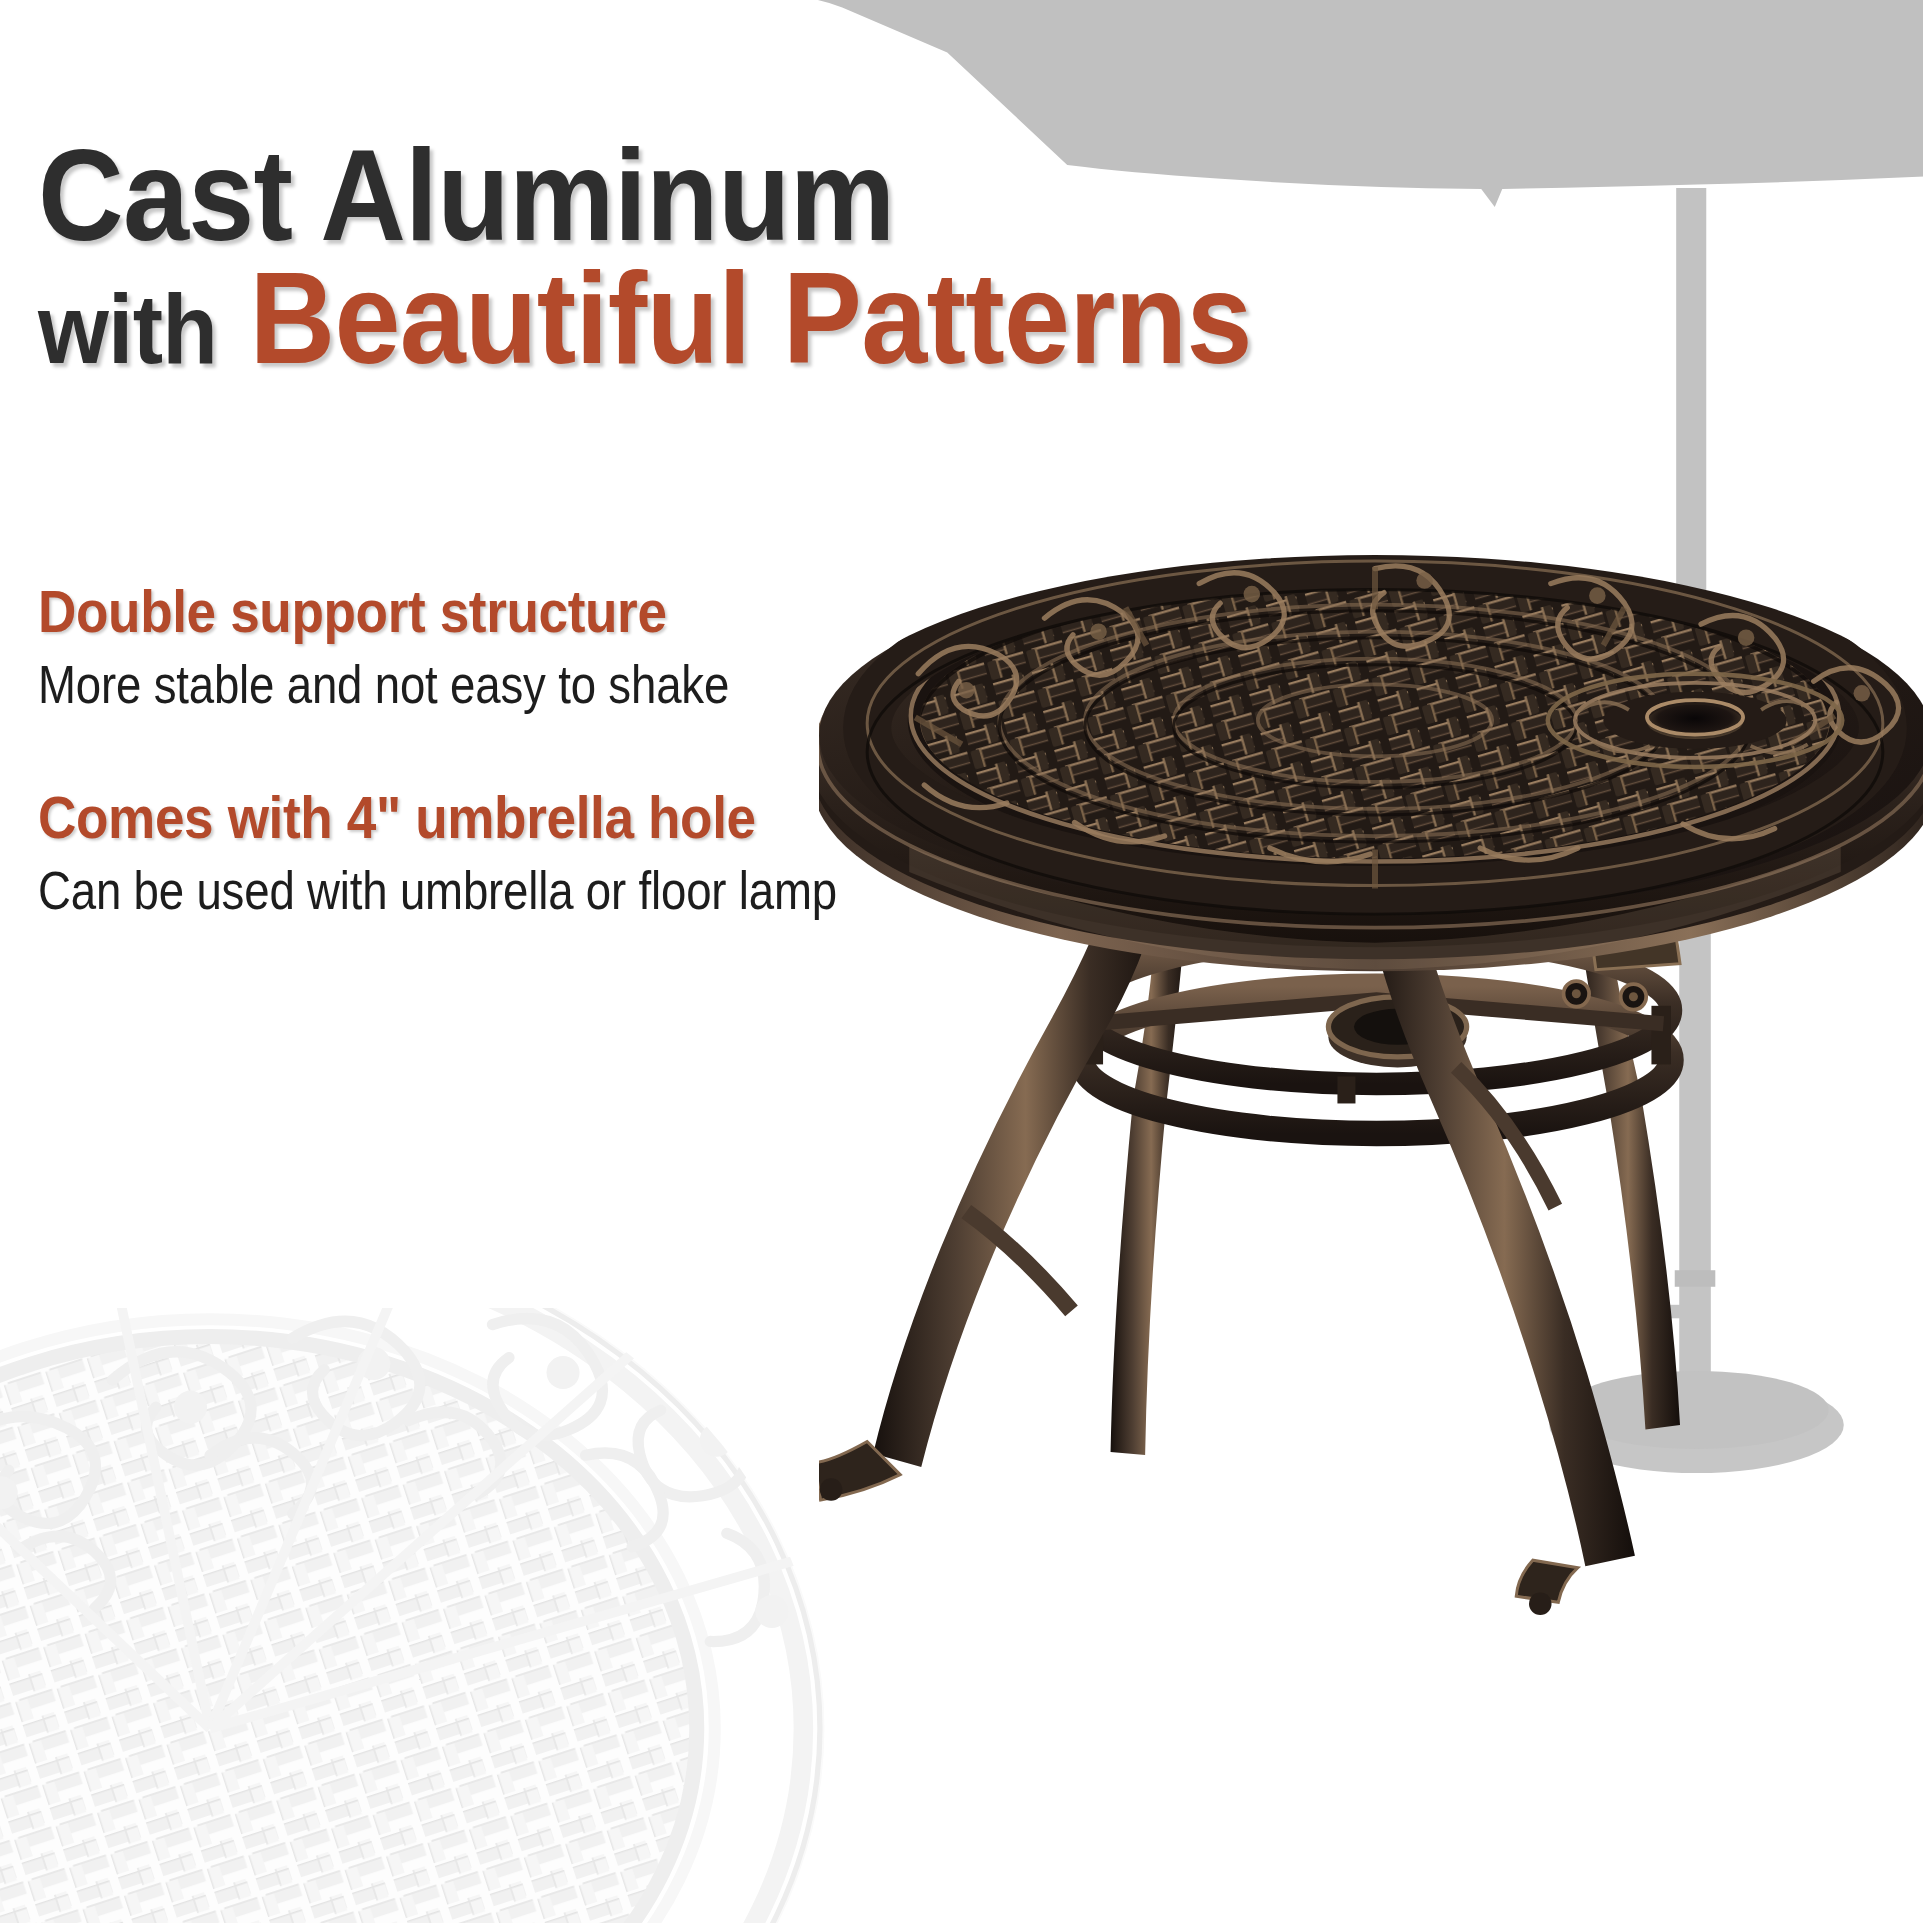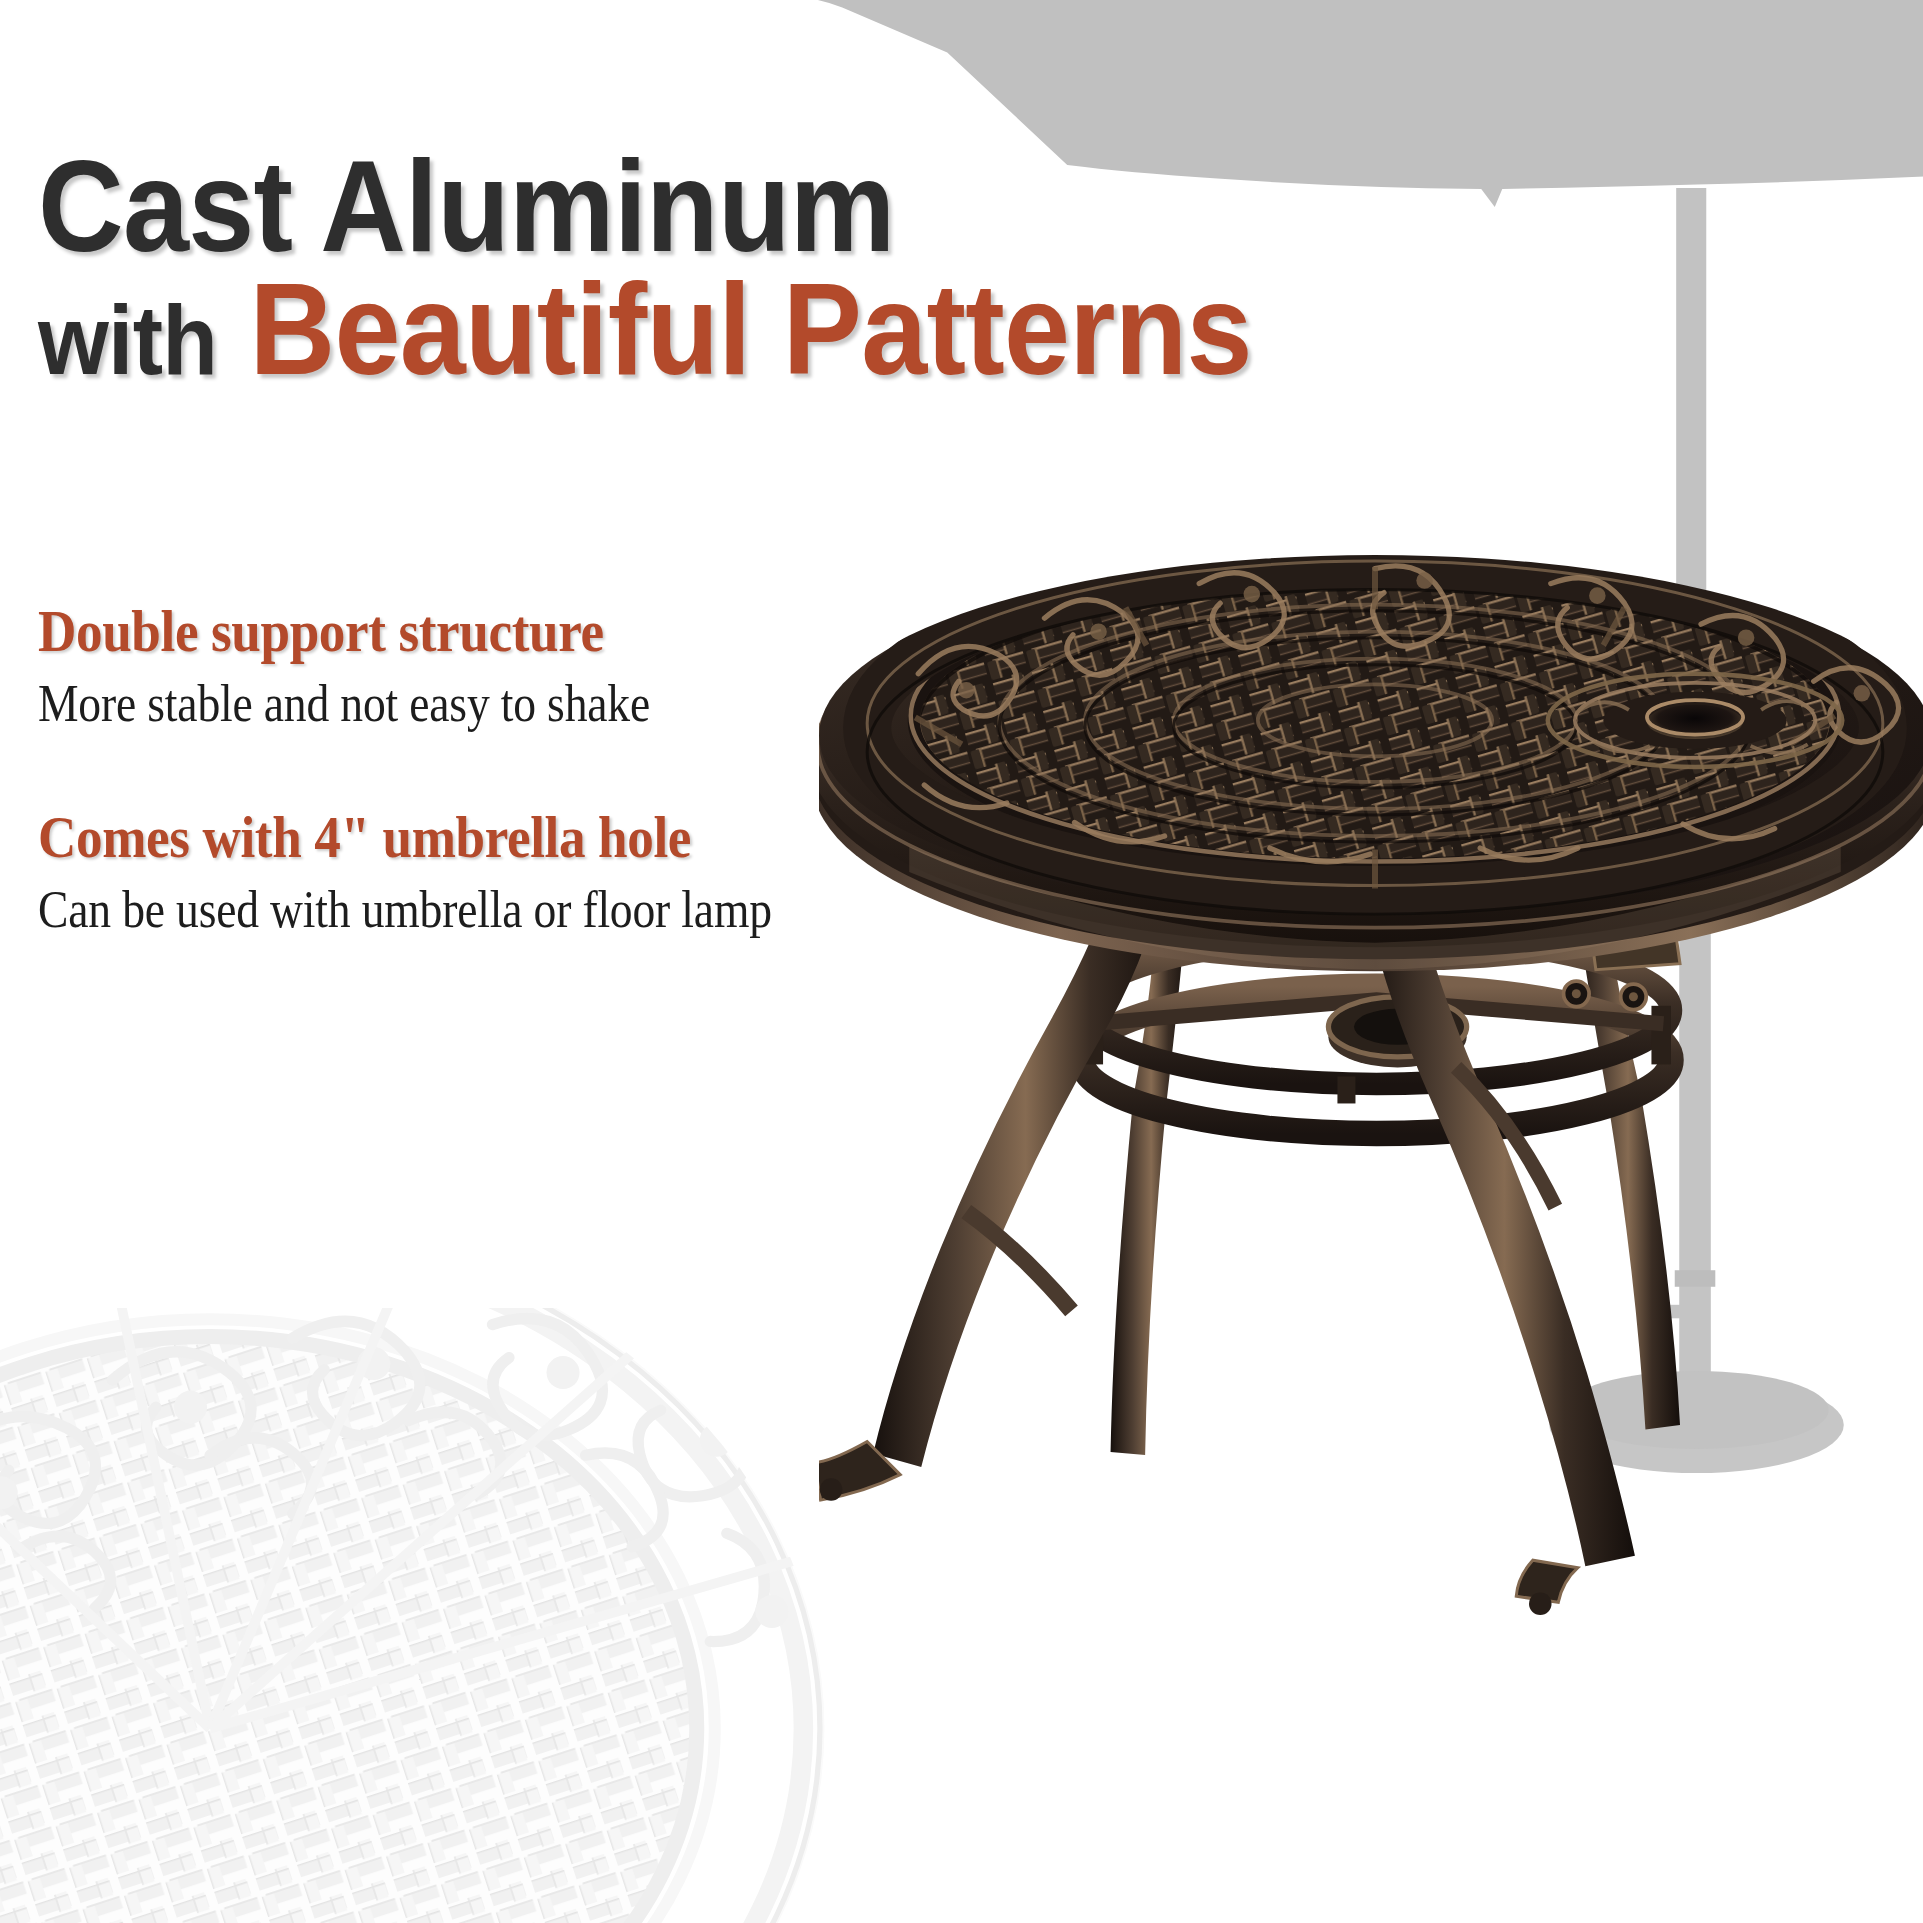--- a/index.html
+++ b/index.html
@@ -11,33 +11,33 @@
   
   .layer{position:absolute;}
 
   
   #ghost-wrap{left:-113px;top:1308px;width:939px;height:676px;overflow:hidden;}
 
   
   #photo{left:819px;top:519px;width:1112px;height:1217px;}
 
   
-  #headline{left:38px;top:147px;width:1465px;}
+  #headline{left:38px;top:136px;width:1465px;}
   .hl-line{font-weight:700;letter-spacing:-0.8px;line-height:0.93;
            white-space:nowrap;font-stretch:condensed;}
   #hl1{font-size:129px;color:#2e2e2e;
        text-shadow:3.8px 3.8px 3.8px rgba(0,0,0,0.22);
        transform:scaleX(0.92);transform-origin:left top;}
   #hl2{font-size:129px;margin-top:3px;
        transform:scaleX(0.92);transform-origin:left top;}
   #hl2 .w-with{color:#2e2e2e;text-shadow:3.8px 3.8px 3.8px rgba(0,0,0,0.22);font-size:99px;}
   #hl2 .w-em{color:#b34a2b;text-shadow:3.8px 3.8px 3.8px rgba(0,0,0,0.22);}
 
   
-  #features{position:absolute;left:38px;top:601px;width:999px;font-family:Liberation Serif, serif;}
+  #features{position:absolute;left:38px;top:582px;width:999px;}
   .feature{margin-bottom:71px;}
   .feature:last-child{margin-bottom:0;}
   .f-title{font-size:59px;font-weight:700;color:#b34a2b;line-height:1.03;
            white-space:nowrap;letter-spacing:-0.4px;
            text-shadow:2.3px 2.3px 3px rgba(0,0,0,0.20);
            transform:scaleX(0.90);transform-origin:left top;}
   .f-sub{font-size:53px;font-weight:400;color:#1d1d1d;line-height:1.2;
          white-space:nowrap;margin-top:10.5px;letter-spacing:-0.2px;
          transform:scaleX(0.86);transform-origin:left top;}
 

